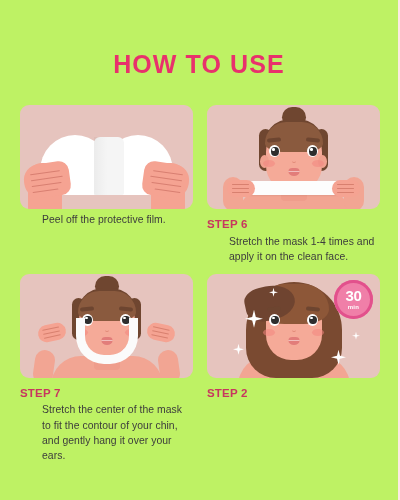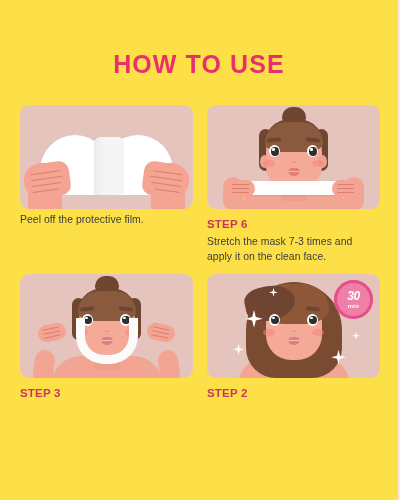--- a/index.html
+++ b/index.html
@@ -14,21 +14,21 @@
   body {
     background: #fce9e5;
     font-family: "Liberation Sans", sans-serif;
     position: relative;
   }
 
   .page {
     width: 398px;
     height: 500px;
     position: relative;
-    background: #fde047;
+    background: #bef264;
   }
 
   
   .title {
     text-align: center;
     color: #e8316c;
     font-size: 25px;
     font-weight: bold;
     letter-spacing: 1.1px;
     padding-top: 52px;
@@ -69,20 +69,21 @@
     margin-top: 9px;
     line-height: 1.1;
   }
 
   .step-desc {
     color: #3c3c3c;
     font-size: 10.4px;
     line-height: 1.45;
     margin-top: 3px;
     letter-spacing: 0.05px;
+    margin-left: 22px;
   }
 
   .row2 { margin-top: 6px; }
 
   
   .ill { position: absolute; inset: 0; }
 
   
   .s1-sheet-l, .s1-sheet-r {
     position: absolute;
@@ -354,25 +355,24 @@
     border-radius: 50%;
     background: #f07fa8;
     display: flex;
     flex-direction: column;
     align-items: center;
     justify-content: center;
     color: #ffffff;
     box-shadow: inset 0 0 0 3px #e2518c;
   }
   .badge-num {
-    font-size: 12px;
+    font-size: 15px;
     font-weight: bold;
     line-height: 1;
     letter-spacing: -0.3px;
-    font-style: italic;
   }
   .badge-unit {
     font-size: 6px;
     font-weight: bold;
     line-height: 1;
     margin-top: 1px;
     letter-spacing: .3px;
   }
 </style>
 </head>
@@ -450,21 +450,21 @@
             <div class="sfinger" style="top:12px;"></div>
           </div>
           <div class="shand" style="right:20px;bottom:12px;">
             <div class="sfinger" style="top:4px;"></div>
             <div class="sfinger" style="top:8px;"></div>
             <div class="sfinger" style="top:12px;"></div>
           </div>
         </div>
       </div>
       <div class="step-label">STEP 6</div>
-      <div class="step-desc">Stretch the mask 7-3 times and apply it on the clean face.</div>
+      <div class="step-desc">Stretch the mask 1-4 times and apply it on the clean face.</div>
     </div>
 
     <div class="step row2">
       <div class="panel">
         <div class="fig">
           <div class="shoulders"></div>
           <div class="neck"></div>
 
           <div class="hair-bun"></div>
           <div class="hair-top"></div>
@@ -496,21 +496,22 @@
             <div class="sfinger" style="top:8px;"></div>
             <div class="sfinger" style="top:12px;"></div>
           </div>
           <div class="shand" style="right:18px;top:50px;transform:rotate(12deg);">
             <div class="sfinger" style="top:4px;"></div>
             <div class="sfinger" style="top:8px;"></div>
             <div class="sfinger" style="top:12px;"></div>
           </div>
         </div>
       </div>
-      <div class="step-label">STEP 3</div>
+      <div class="step-label">STEP 7</div>
+      <div class="step-desc">Stretch the center of the mask to fit the contour of your chin, and gently hang it over your ears.</div>
     </div>
 
     <div class="step row2">
       <div class="panel">
         <div class="fig">
           <div class="shoulders"></div>
           <div class="neck"></div>
 
           <div class="hair-long-back"></div>
           <div class="face"></div>

